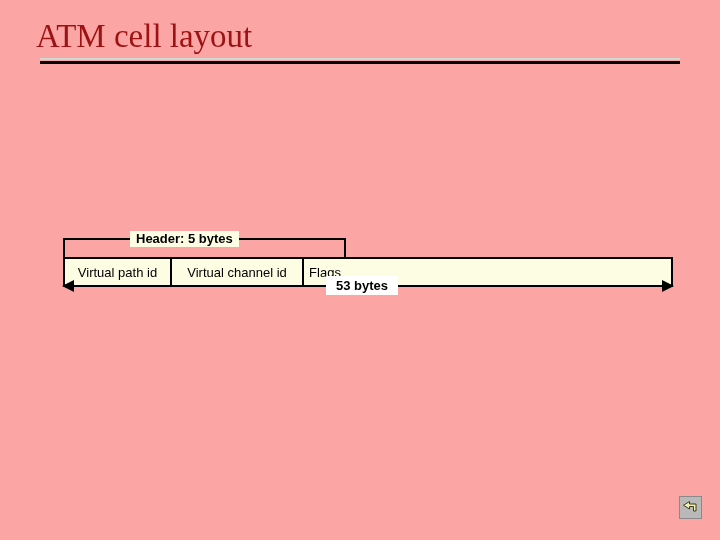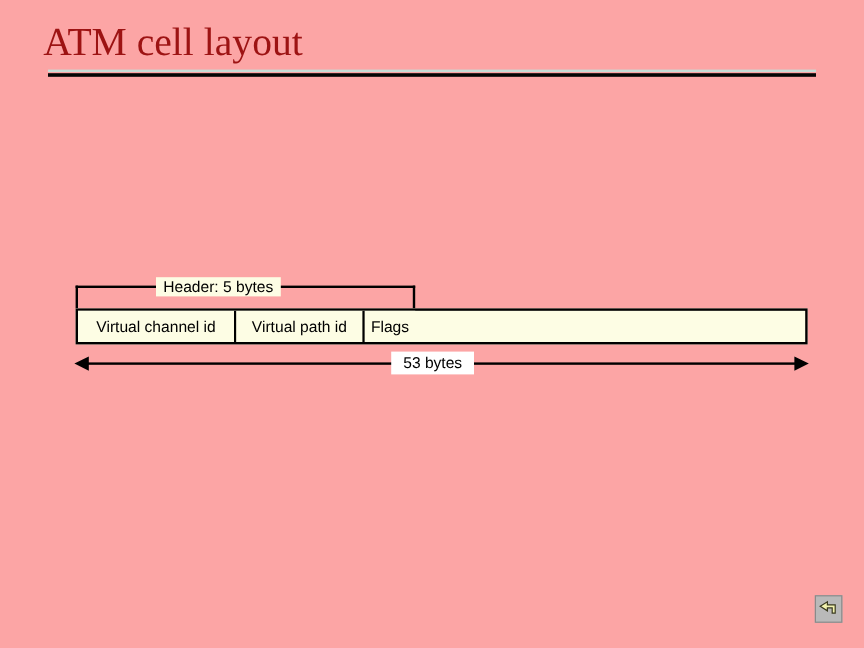--- a/index.html
+++ b/index.html
@@ -80,20 +80,21 @@
   #header-bracket-label {
     position: absolute;
     left: 68px;
     top: -3px;
     padding: 0 6px;
     background: #fdfde4;
     font-size: 13px;
     line-height: 16px;
     color: #000;
     white-space: nowrap;
+    font-weight: bold;
   }
 
   
   #cell-row {
     position: absolute;
     left: 1px;
     top: 23px;
     width: 610px;
     height: 30px;
     display: flex;
@@ -117,23 +118,24 @@
   .cell:last-child { border-right: none; }
   #cell-vpi  { width: 107px; }
   #cell-vci  { width: 132px; }
   #cell-flags{ width: 42px; }
   #cell-data { flex: 1 1 auto; }
 
   
   #size-arrow {
     position: absolute;
     left: 0px;
-    top: 62px;
+    top: 45px;
     width: 612px;
     height: 19px;
+    font-weight: bold;
   }
   #size-arrow .shaft {
     position: absolute;
     left: 10px;
     top: 6px;
     width: 592px;
     height: 2px;
     background: #000;
   }
   #size-arrow .head-left,
@@ -192,22 +194,22 @@
     <div class="rule-light"></div>
     <div class="rule-dark"></div>
   </div>
 
   <div id="cell-diagram">
 
     <div id="header-bracket"></div>
     <div id="header-bracket-label">Header: 5 bytes</div>
 
     <div id="cell-row">
+      <div class="cell" id="cell-vpi">Virtual path id</div>
       <div class="cell" id="cell-vci">Virtual channel id</div>
-      <div class="cell" id="cell-vpi">Virtual path id</div>
       <div class="cell" id="cell-flags">Flags</div>
     </div>
 
     <div id="size-arrow">
       <div class="head-left"></div>
       <div class="shaft"></div>
       <div class="head-right"></div>
       <div id="size-arrow-label">53 bytes</div>
     </div>
 

